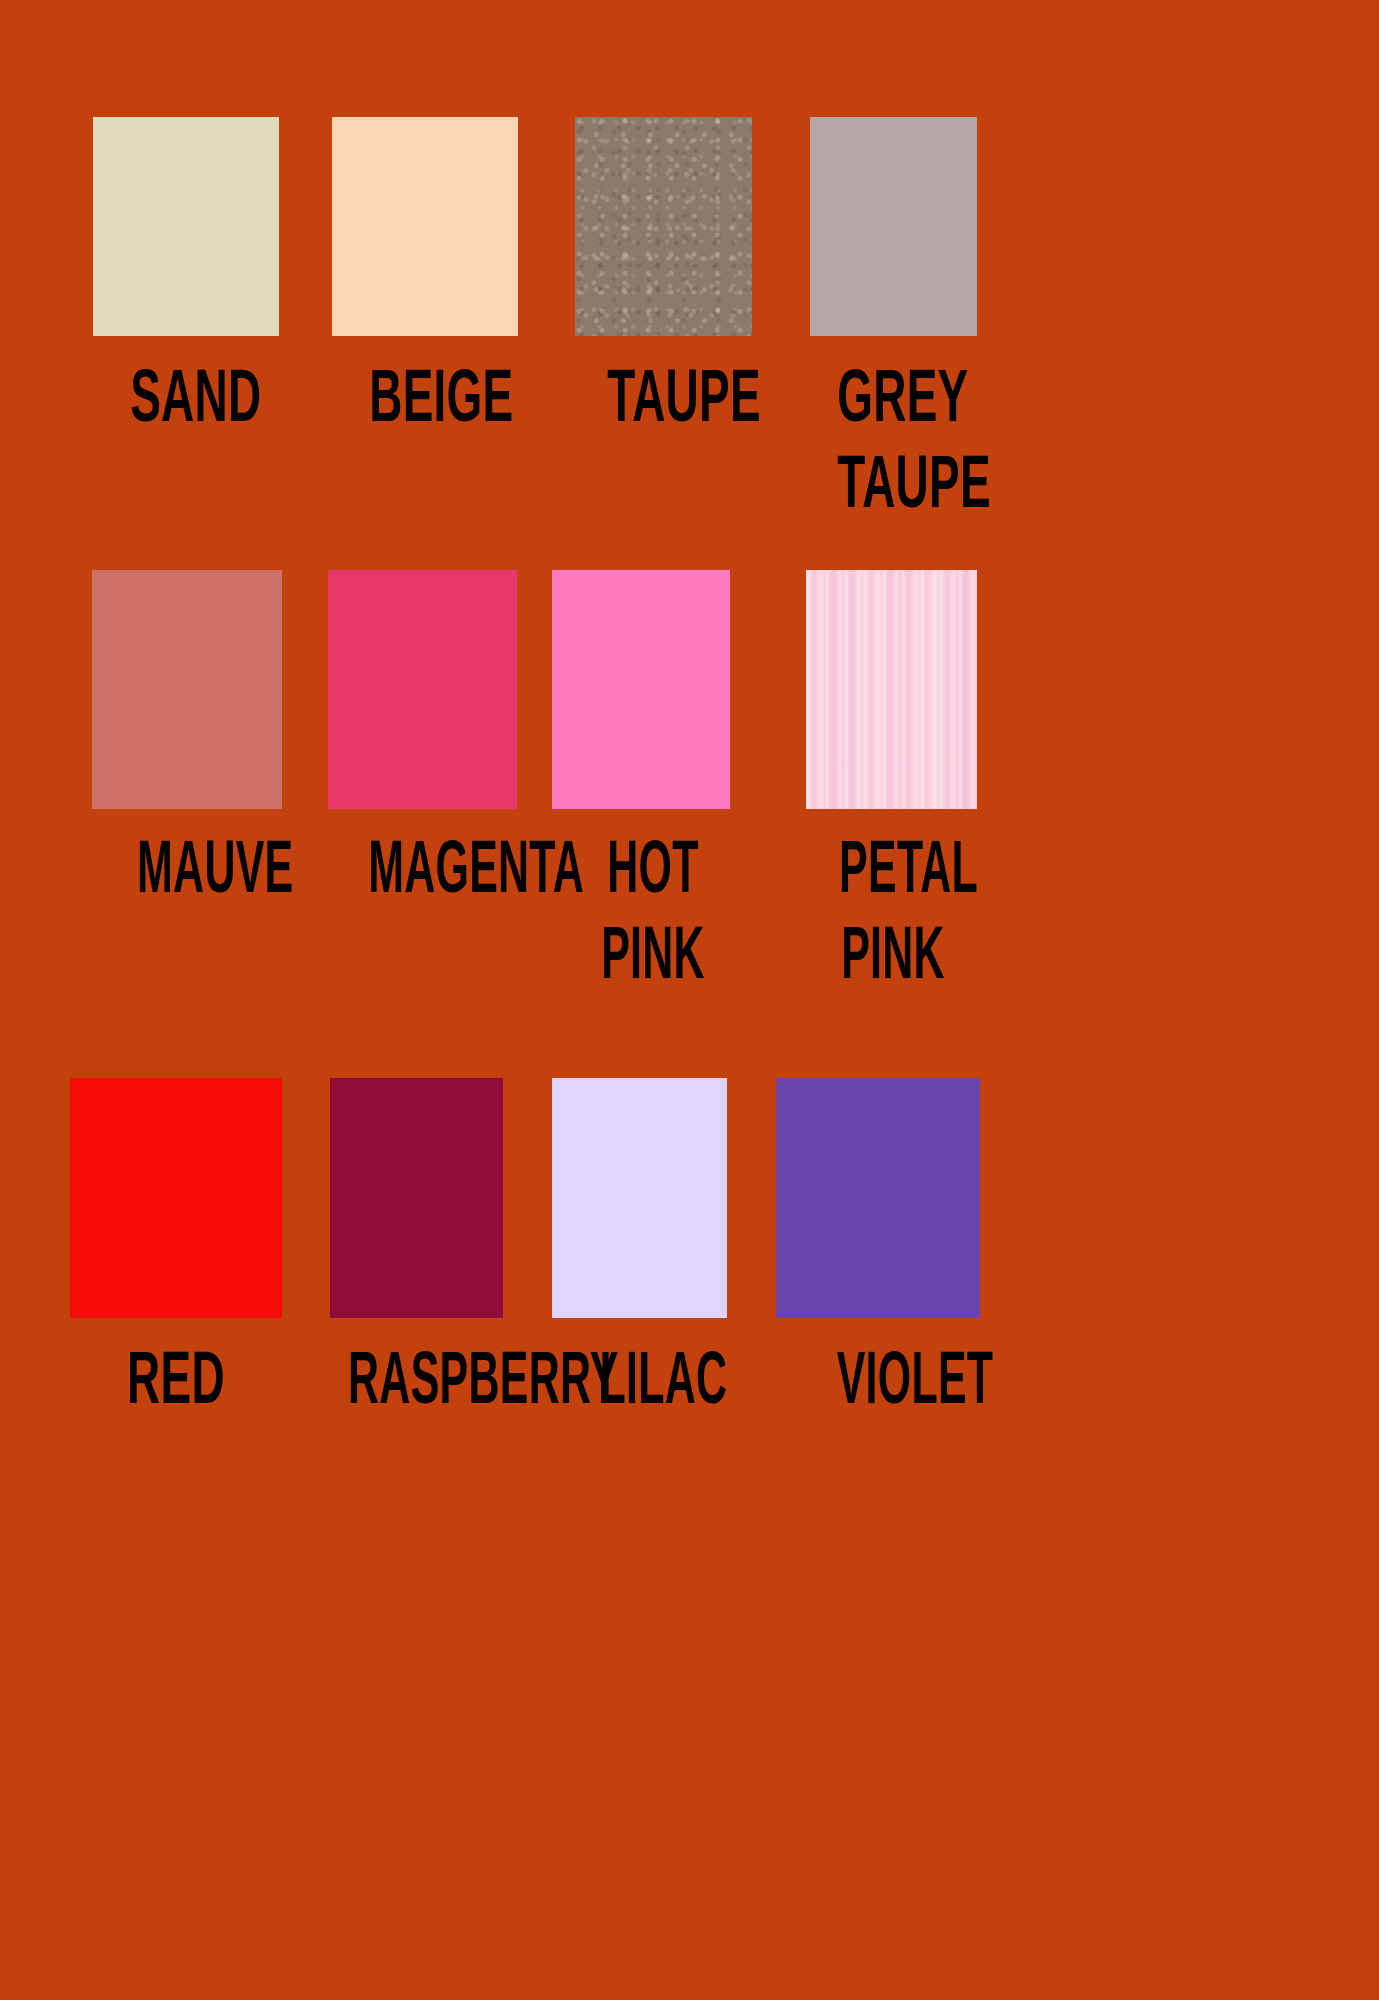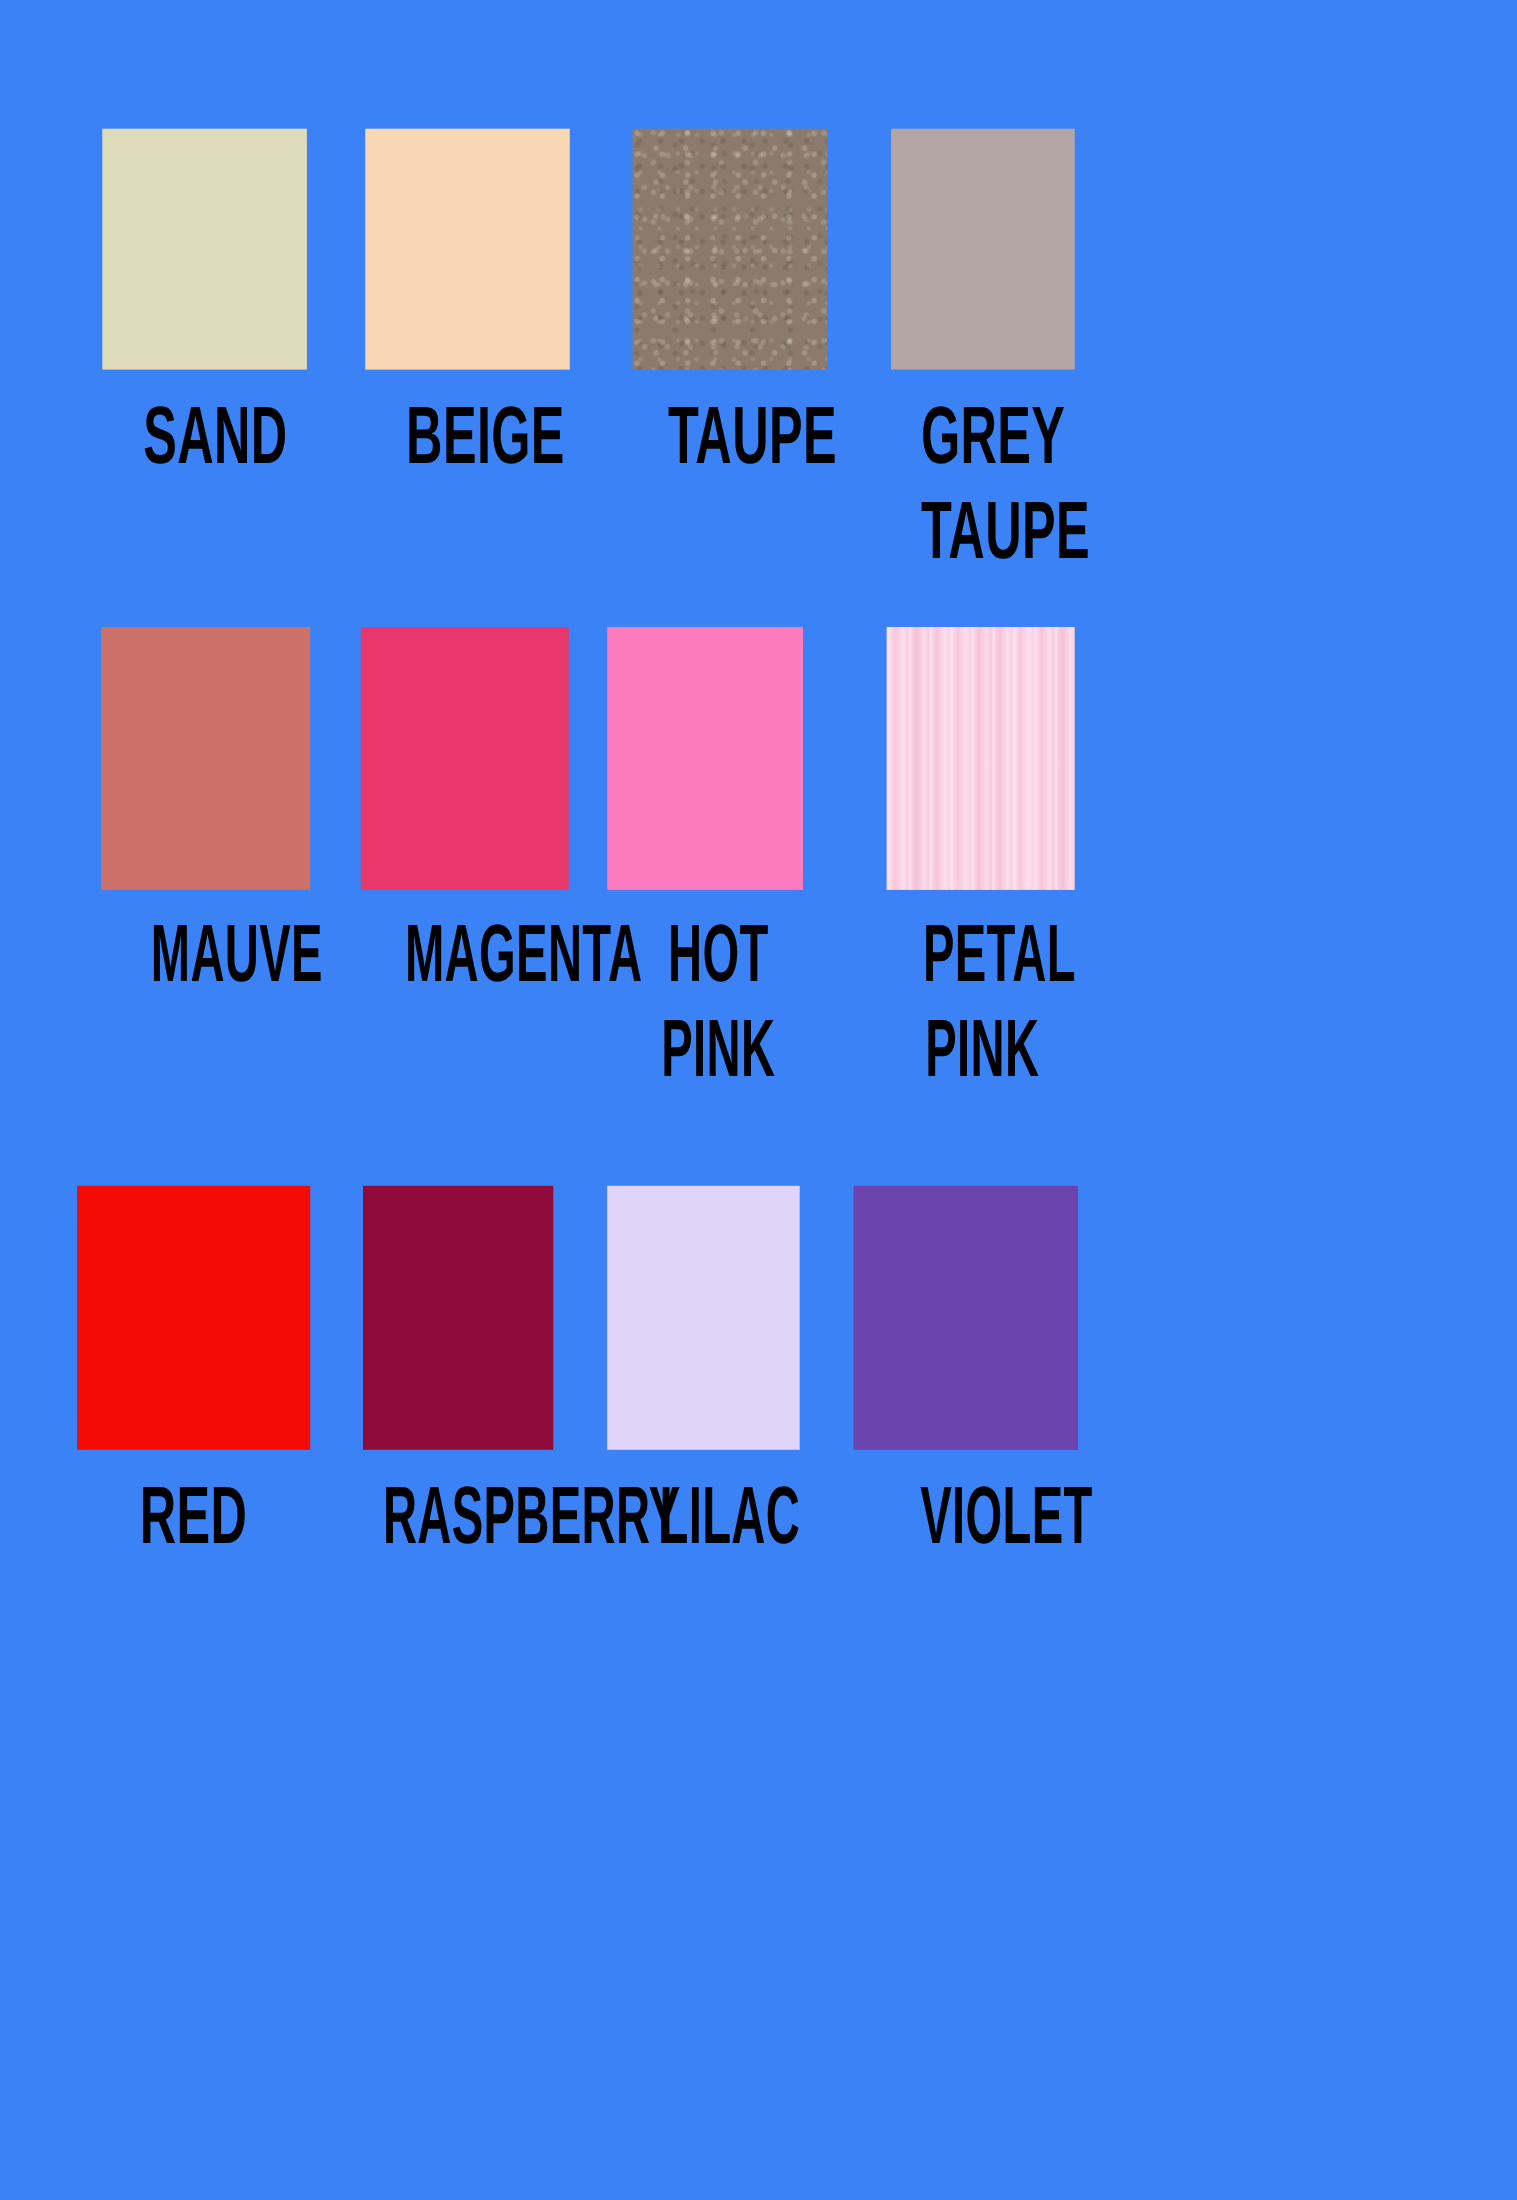--- a/index.html
+++ b/index.html
@@ -13,21 +13,21 @@
     height: 2000px;
     position: relative;
     overflow: hidden;
     font-family: "Liberation Sans", sans-serif;
     -webkit-font-smoothing: antialiased;
   }
 
   #palette-sheet {
     position: absolute;
     inset: 0;
-    background: #3b82f6;
+    background: #c2410c;
   }
 
   
   .swatch {
     position: absolute;
     box-sizing: border-box;
   }
 
   
   .tex-grain {

